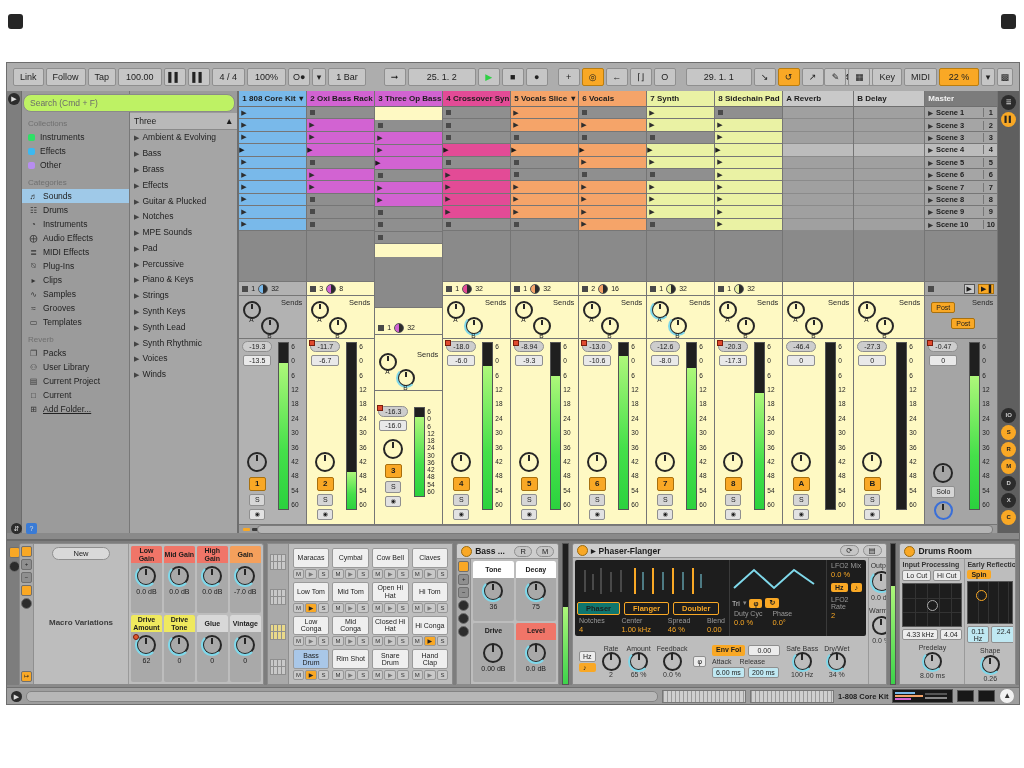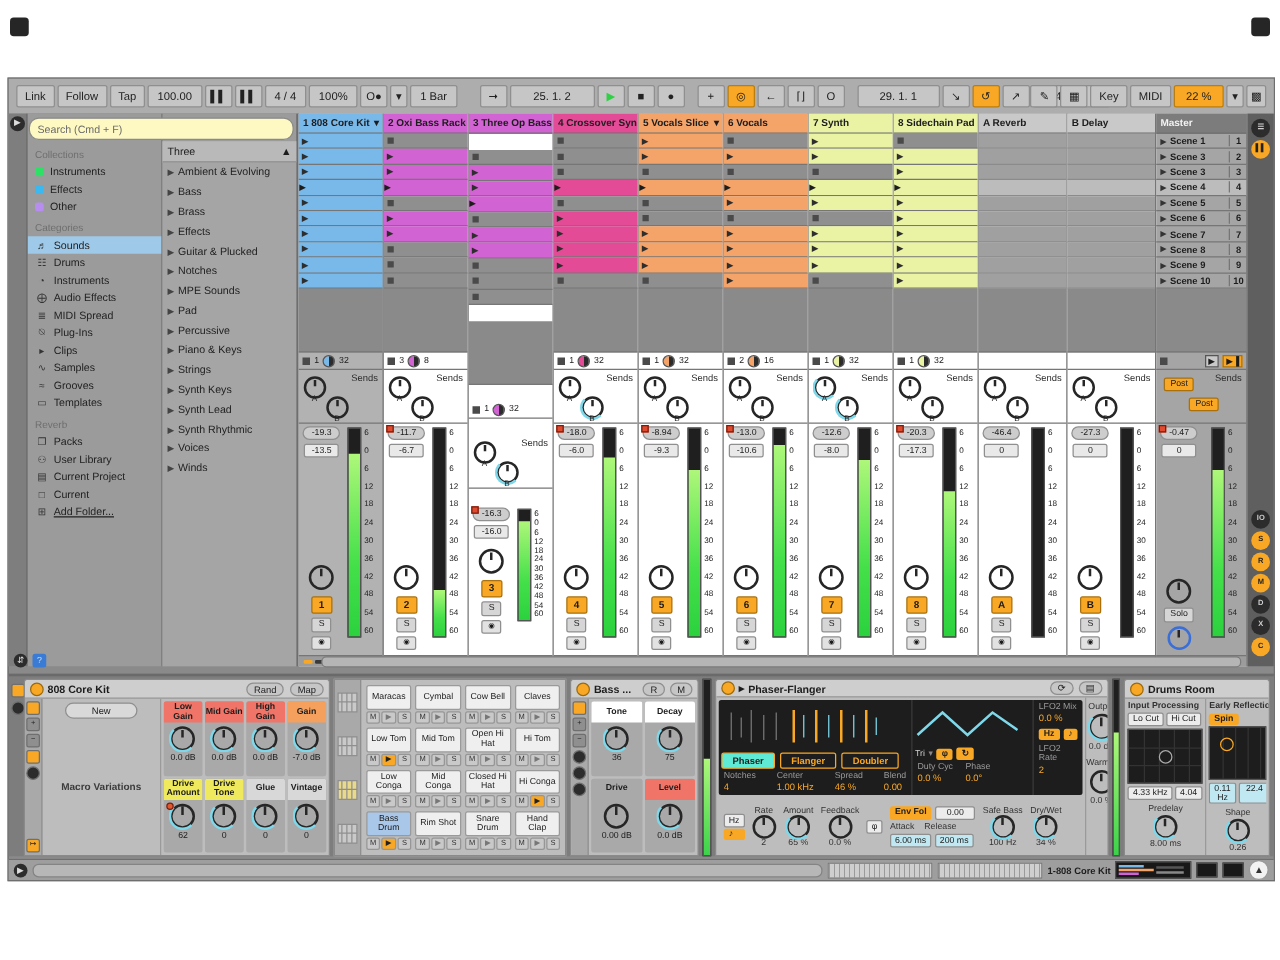--- a/index.html
+++ b/index.html
@@ -15,31 +15,31 @@
   .grn{color:#2fd045;}
   .sp{width:8px;}
   
   #content{position:absolute;left:0;top:28px;width:100%;height:442px;background:#8a8a8a;display:flex;}
   
   #browser{width:245px;height:100%;background:#9b9b9b;border-right:2px solid #6e6e6e;position:relative;display:flex;}
   #bstrip{width:14px;background:#7e7e7e;border-right:1px solid #6c6c6c;position:relative;}
   .bcirc{position:absolute;left:1px;top:2px;width:12px;height:12px;border-radius:50%;background:#2c2c2c;color:#ddd;font-size:7px;text-align:center;line-height:12px;}
   #bmain{width:107px;border-right:1px solid #787878;padding:0 0 0 0;}
   #blist{flex:1;background:#a5a5a5;position:relative;}
-  .search{margin:3px 2px;background:#fef9c3;border:1px solid #8a8a8a;border-radius:8px;padding:3px 6px;color:#6b6b6b;font-size:8.5px;}
+  .search{margin:3px 2px;background:#bef264;border:1px solid #8a8a8a;border-radius:8px;padding:3px 6px;color:#6b6b6b;font-size:8.5px;}
   .bsec{color:#6f6f6f;font-size:8px;margin:6px 0 2px 6px;}
   .bitem{display:flex;align-items:center;padding:2px 0 2px 6px;font-size:8.5px;color:#222;}
   .bitem .dot{width:7px;height:7px;border-radius:2px;margin-right:5px;}
   .bitem .ic{width:11px;margin-right:4px;text-align:center;font-size:8px;color:#333;}
   .bitem.sel{background:#9fc9e8;}
   .nhead{background:#b9b9b9;border-bottom:1px solid #8a8a8a;padding:3px 4px;font-size:8.5px;display:flex;justify-content:space-between;}
   .nitem{padding:2.4px 4px;font-size:8.5px;color:#222;border-bottom:1px solid transparent;}
   .nitem .tri{color:#444;margin-right:3px;font-size:7px;}
   
-  #session{flex:1;height:100%;position:relative;display:flex;background:#ffffff;justify-content:space-between;}
+  #session{flex:1;height:100%;position:relative;display:flex;background:#fef9c3;justify-content:space-between;}
   .col{position:relative;height:100%;border-right:1px solid #757575;display:flex;flex-direction:column;}
   .thead{height:15px;line-height:15px;padding:0 3px;font-size:8px;font-weight:bold;color:#1d1d1d;overflow:hidden;white-space:nowrap;border-bottom:1px solid #6f6f6f;display:flex;align-items:center;justify-content:space-between;}
   .clips{height:124px;}
   .cell{height:11.4px;border-bottom:1px solid #767676;position:relative;font-size:7px;display:flex;align-items:center;}
   .cell .tri{color:#2e2e2e;margin-left:2px;}
   .cell.empty{background:#8f8f8f;}
   .cell.empty .sq{width:5px;height:5px;background:#4a4a4a;margin-left:3px;}
   .gap{flex:0 0 50px;background:#8a8a8a;border-bottom:1px solid #767676;}
   .iorow{height:13px;display:flex;align-items:center;font-size:7px;gap:3px;padding:0 3px;border-bottom:1px solid #767676;}
   .iorow .sq{width:6px;height:6px;background:#4a4a4a;}
@@ -117,21 +117,21 @@
   .pad.sel .padname{background:#a9c7e8;}
   .padbtns{display:flex;gap:1px;margin-top:1px;}
   .pb{flex:1;background:#c9c9c9;border:1px solid #969696;border-radius:2px;font-size:6px;text-align:center;line-height:8px;height:8px;color:#333;}
   .pb.play{color:#777;}
   .pb.play.on{background:#f9a825;color:#222;}
   .devmeter{width:5px;background:#1f1f1f;position:relative;margin-right:3px;border:1px solid #555;}
   .devmeter .mfill{background:linear-gradient(180deg,#aef77a,#3cd34a);}
   
   .dark{background:#1d1d1d;color:#bdbdbd;}
   .modebtn{border:1px solid #f9a825;color:#f9a825;border-radius:2px;font-size:7.5px;font-weight:bold;padding:1px 8px;text-align:center;}
-  .modebtn.on{background:#5eead4;color:#1d1d1d;}
+  .modebtn.on{background:#0f766e;color:#1d1d1d;}
   .pprm{font-size:7px;color:#9a9a9a;}
   .pprm b{display:block;color:#f9a825;font-weight:normal;font-size:7.5px;margin-top:1px;}
   .obox{background:#f9a825;color:#1d1d1d;border-radius:2px;font-size:7px;padding:1px 4px;font-weight:bold;}
   .wbox{background:#ececec;border:1px solid #8f8f8f;border-radius:2px;font-size:7px;padding:1px 3px;text-align:center;color:#222;}
   .cybox{background:#bfe8f2;}
   .plabel{font-size:7px;color:#333;text-align:center;}
   
   .xy{background:#1d1d1d;border:1px solid #555;position:relative;}
   .xy .gl{position:absolute;top:0;bottom:0;width:1px;background:#333;}
   .xy .glh{position:absolute;left:0;right:0;height:1px;background:#333;}
@@ -236,21 +236,21 @@
               <div class="bitem">
                 <span class="ic">◔</span>
                 <span>Instruments</span>
               </div>
               <div class="bitem">
                 <span class="ic">⨁</span>
                 <span>Audio Effects</span>
               </div>
               <div class="bitem">
                 <span class="ic">≣</span>
-                <span>MIDI Spread</span>
+                <span>MIDI Effects</span>
               </div>
               <div class="bitem">
                 <span class="ic">⍉</span>
                 <span>Plug-Ins</span>
               </div>
               <div class="bitem">
                 <span class="ic">▸</span>
                 <span>Clips</span>
               </div>
               <div class="bitem">
@@ -1276,26 +1276,20 @@
     </div>
     <div class="hscroll"></div>
 
     <div id="devices">
       <div style="width:10px;display:flex;flex-direction:column;gap:3px;align-items:center;padding-top:4px">
         <div class="rs o"></div>
         <div class="rs k"></div>
       </div>
 
       <div class="dev" style="width:250px">
-        <div class="dtitle">
-          <div class="ddot"></div>
-          <span>808 Core Kit</span>
-          <span class="dpill">Rand</span>
-          <span class="dpill" style="margin-left:2px">Map</span>
-        </div>
         <div class="dbody">
           <div class="rackstrip">
             <div class="rs o"></div>
             <div class="rs">+</div>
             <div class="rs">−</div>
             <div class="rs o"></div>
             <div class="rs k"></div>
             <div class="rs o" style="margin-top:auto;margin-bottom:2px">↦</div>
           </div>
           <div class="vars">

